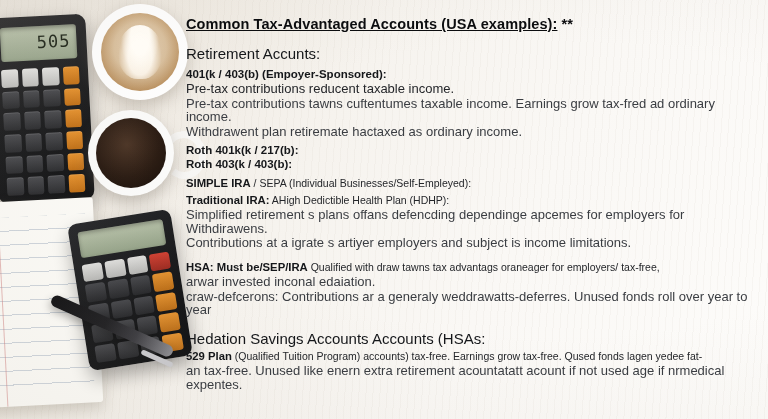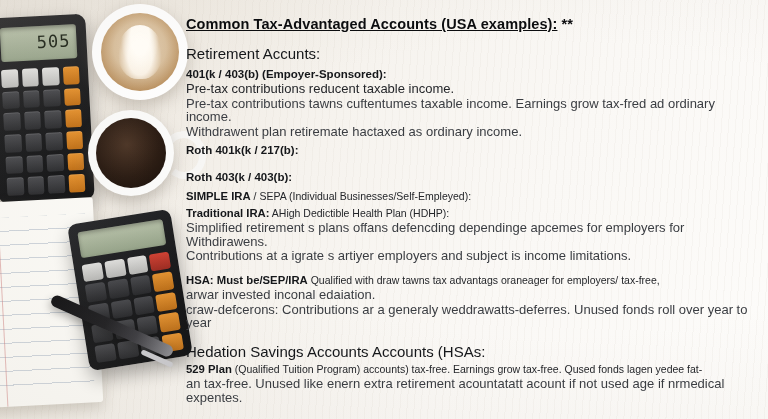--- a/index.html
+++ b/index.html
@@ -244,21 +244,21 @@
     margin: 1px 0;
   }
   .mixed {
     font-size: 10.5px;
     line-height: 13.5px;
     color: #24262a;
     margin: 3px 0 1px 0;
   }
   .mixed b { font-size: 11.3px; color: #15171a; }
   .blur { color: #3a3d42; }
-  .tight { margin-top: 15px; }
+  .tight { margin-top: 2px; }
   .gap-sm { margin-top: 7px; }
   .gap-md { margin-top: 11px; }
 </style>
 </head>
 <body>
 
 <div class="page">
 
   <div class="desk">
     <div class="wood-grain"></div>

